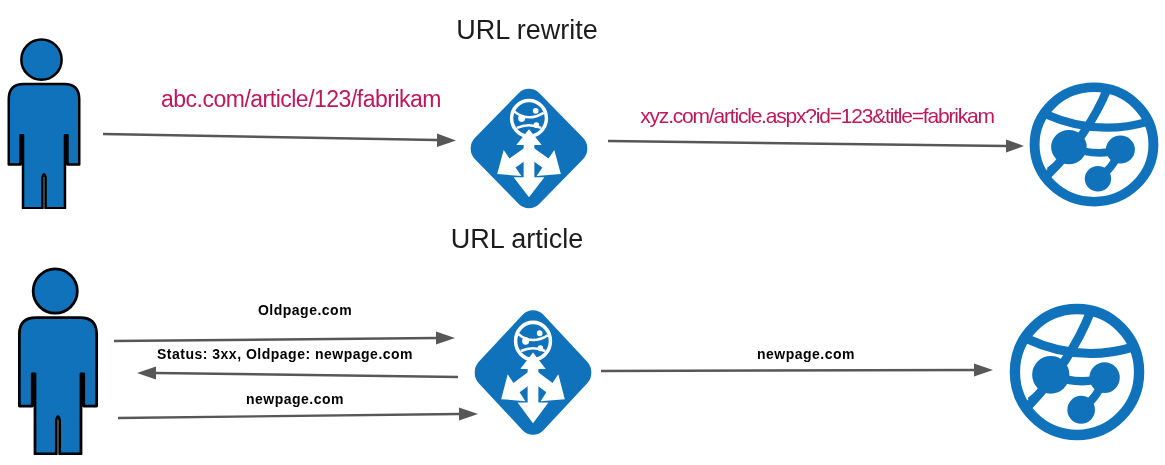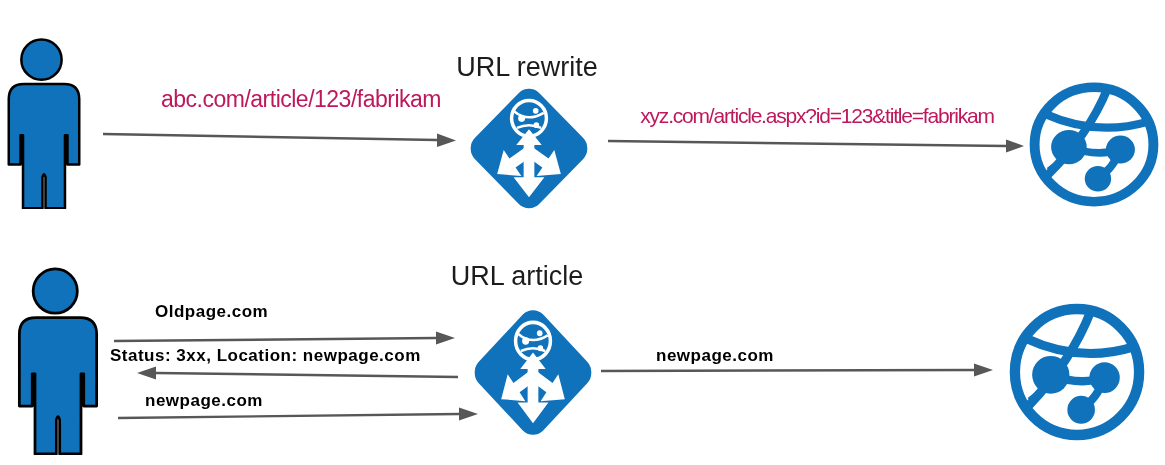--- a/index.html
+++ b/index.html
@@ -7,28 +7,28 @@
     --arrow-gray:#575757;
     --text-dark:#1c1c1c;
   }
   html,body{margin:0;padding:0;background:#fff;}
   .canvas{
     position:relative;width:1165px;height:465px;background:#ffffff;
     font-family:"Liberation Sans", sans-serif;overflow:hidden;
   }
   .abs{position:absolute;}
   .title{
-    font-size:27px;color:var(--text-dark);text-align:center;white-space:nowrap;margin-top:37px;
+    font-size:27px;color:var(--text-dark);text-align:center;white-space:nowrap;
   }
   .url-label{
     font-size:23px;color:#be185d;text-align:center;white-space:nowrap;letter-spacing:-0.5px;
   }
   .url-label.narrow{font-size:21px;letter-spacing:-1.2px;margin-top:12px;}
   .bold-label{
-    font-size:17px;font-weight:bold;color:#000;text-align:left;white-space:nowrap;letter-spacing:0.5px;
+    font-size:14px;font-weight:bold;color:#000;text-align:center;white-space:nowrap;letter-spacing:0.5px;
   }
   .arrows{position:absolute;left:0;top:0;pointer-events:none;}
   .arrows line{stroke:var(--arrow-gray);stroke-width:2.4;}
   .arrows polygon{fill:var(--arrow-gray);}
   .person-body{fill:var(--azure-blue);stroke:#000;stroke-width:3;stroke-linejoin:round;}
   .gw-bg{fill:var(--azure-blue);}
   .gw-white-stroke{stroke:#fff;fill:none;}
   .gw-white-fill{fill:#fff;}
   .web-stroke{stroke:var(--azure-blue);fill:none;}
   .web-fill{fill:var(--azure-blue);}
@@ -65,21 +65,21 @@
     </g>
   </svg>
 
   <div class="title abs" style="left:397px;top:15px;width:260px">URL rewrite</div>
   <div class="title abs" style="left:387px;top:224px;width:260px">URL article</div>
 
   <div class="url-label abs" style="left:121px;top:86px;width:360px">abc.com/article/123/fabrikam</div>
   <div class="url-label narrow abs" style="left:617px;top:92px;width:400px">xyz.com/article.aspx?id=123&amp;title=fabrikam</div>
 
   <div class="bold-label abs" style="left:155px;top:302px;width:300px">Oldpage.com</div>
-  <div class="bold-label abs" style="left:110px;top:346px;width:350px">Status: 3xx, Location: newpage.com</div>
+  <div class="bold-label abs" style="left:110px;top:346px;width:350px">Status: 3xx, Oldpage: newpage.com</div>
   <div class="bold-label abs" style="left:145px;top:391px;width:300px">newpage.com</div>
   <div class="bold-label abs" style="left:656px;top:346px;width:300px">newpage.com</div>
 
   <svg class="abs" style="left:2px;top:37px" width="84" height="172" viewBox="0 0 100 205">
     <circle class="person-body" cx="47" cy="27" r="24"></circle>
     <path class="person-body" d="M8,152 L8,74 Q8,56 26,56 L74,56 Q92,56 92,74 L92,152 L78,152 L78,117 L75,117 L75,204 L51.8,204 L51.8,167 Q50,160 48.2,167 L48.2,204 L25,204 L25,117 L22,117 L22,152 Z"></path>
   </svg>
 
   <svg class="abs" style="left:462px;top:80px" width="134" height="137" viewBox="0 0 100 100" preserveAspectRatio="none">
     <rect class="gw-bg" x="16" y="16" width="68" height="68" rx="11" transform="rotate(45 50 50)"></rect>

